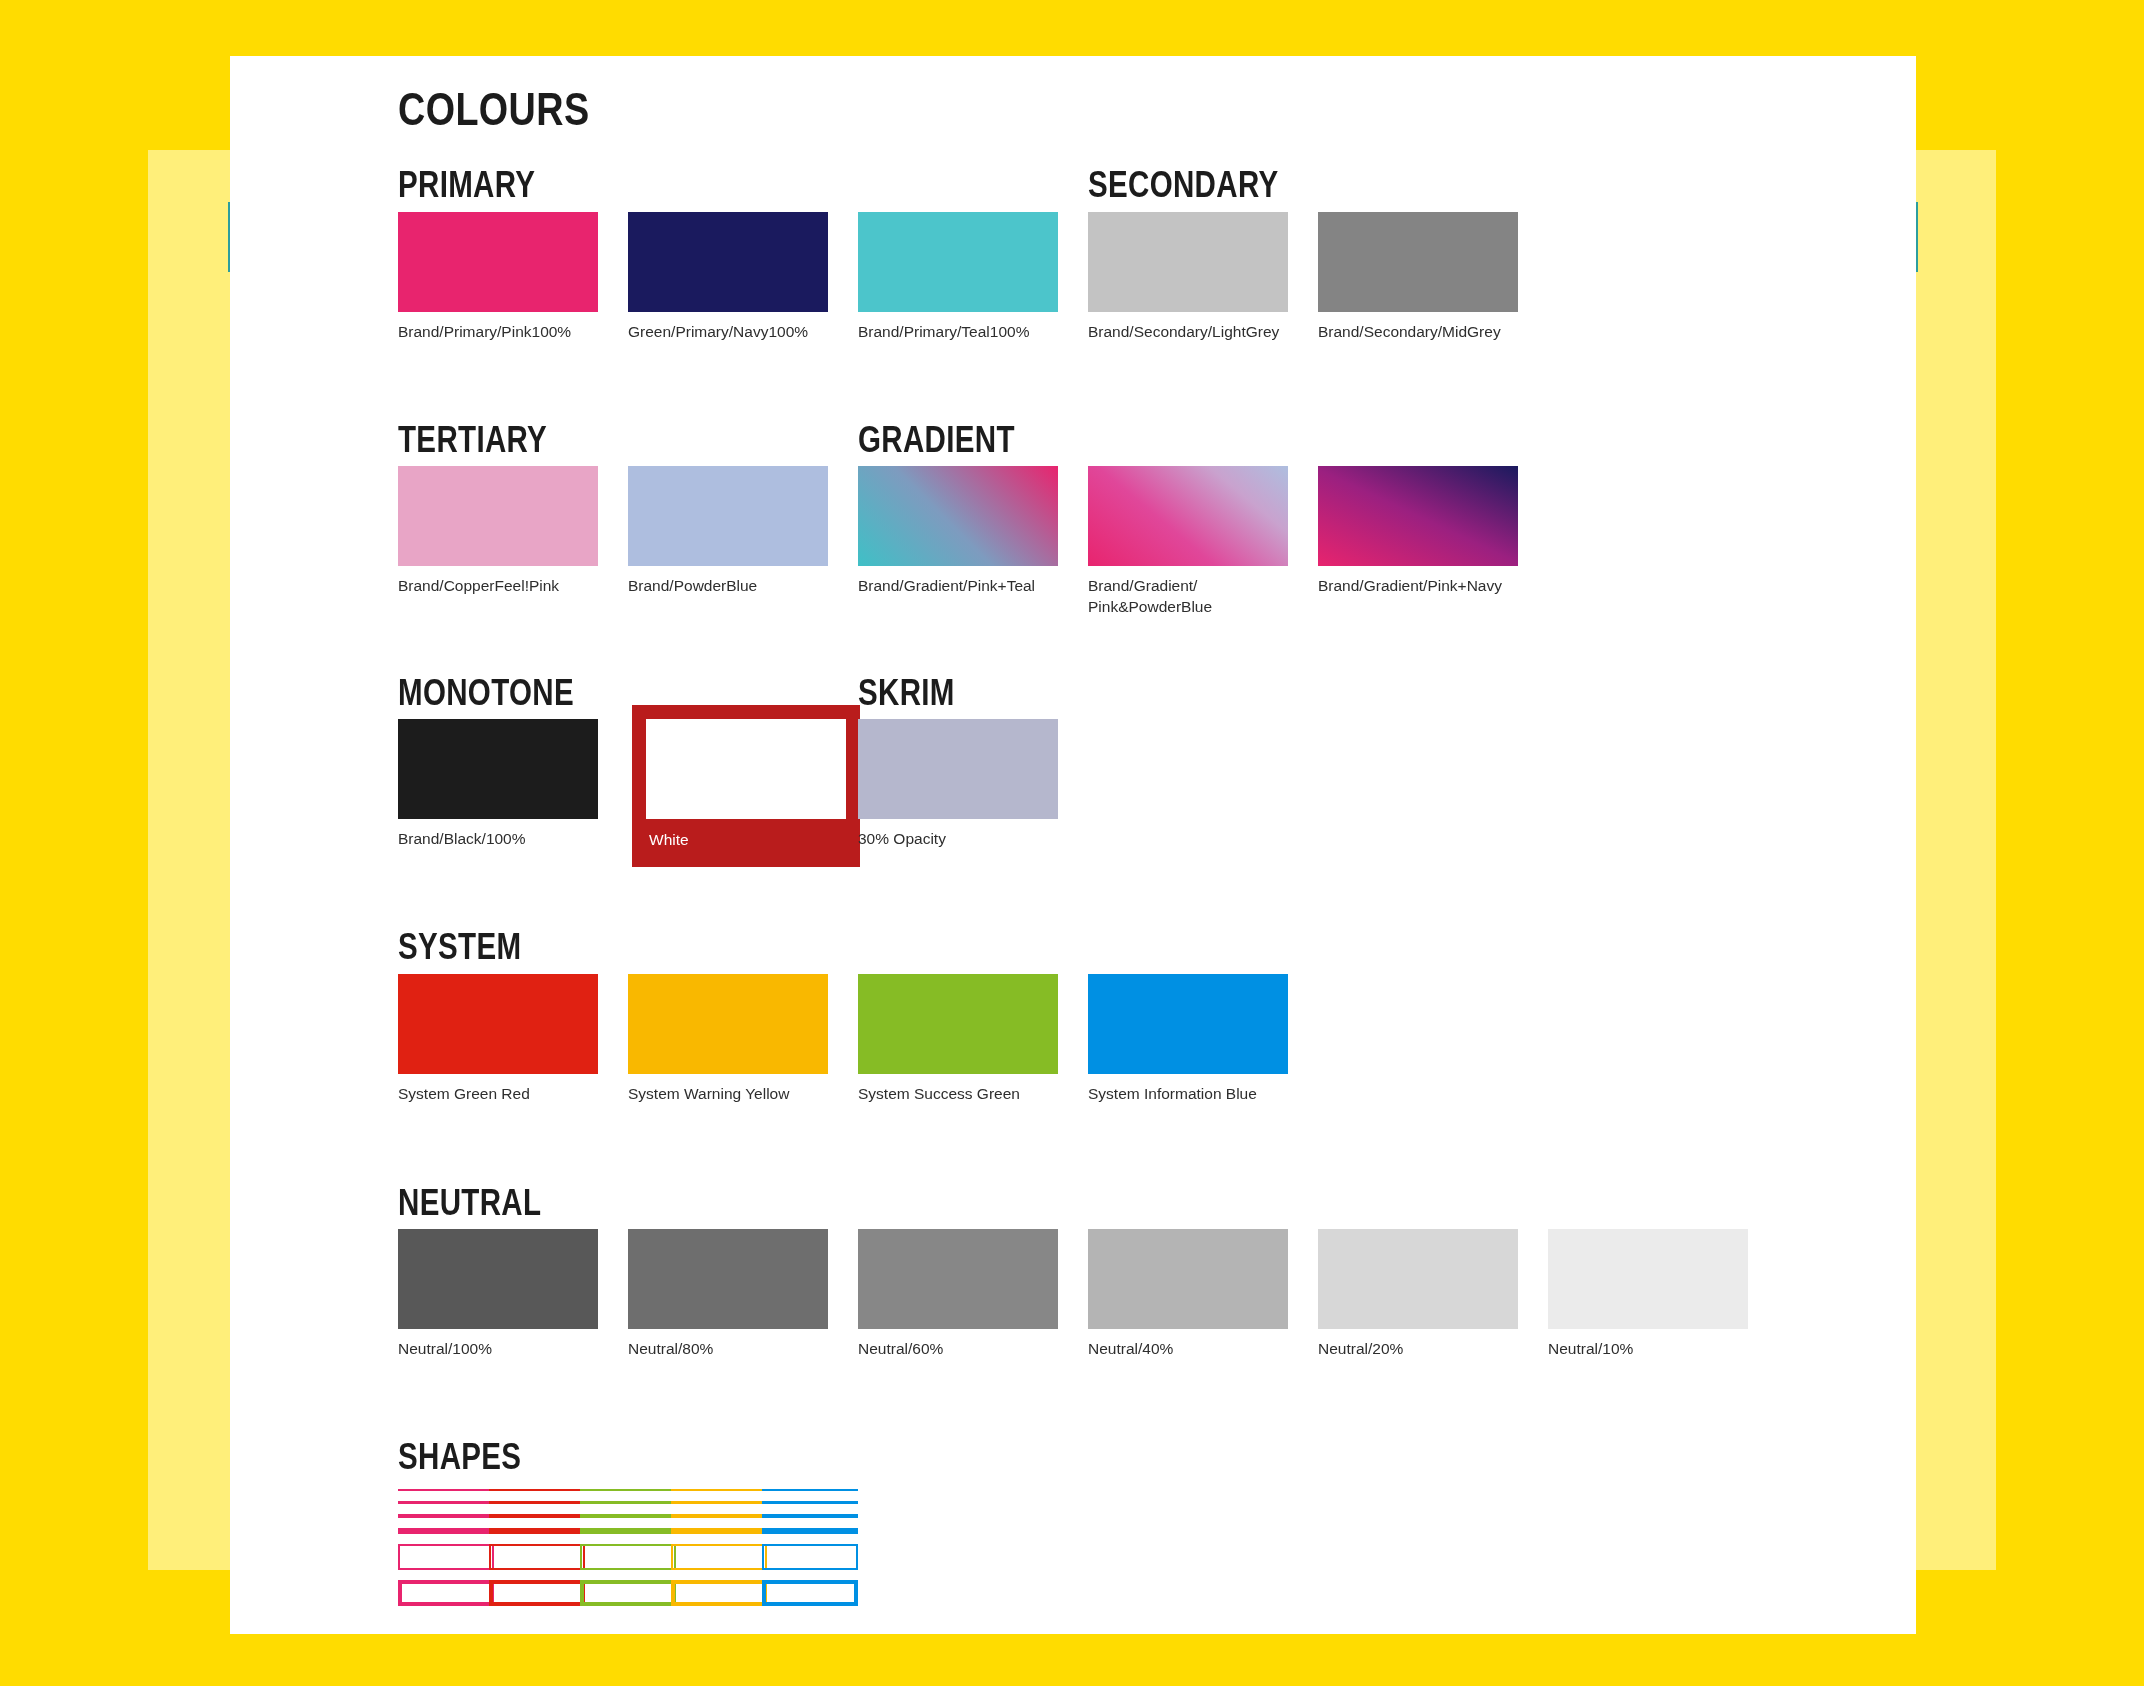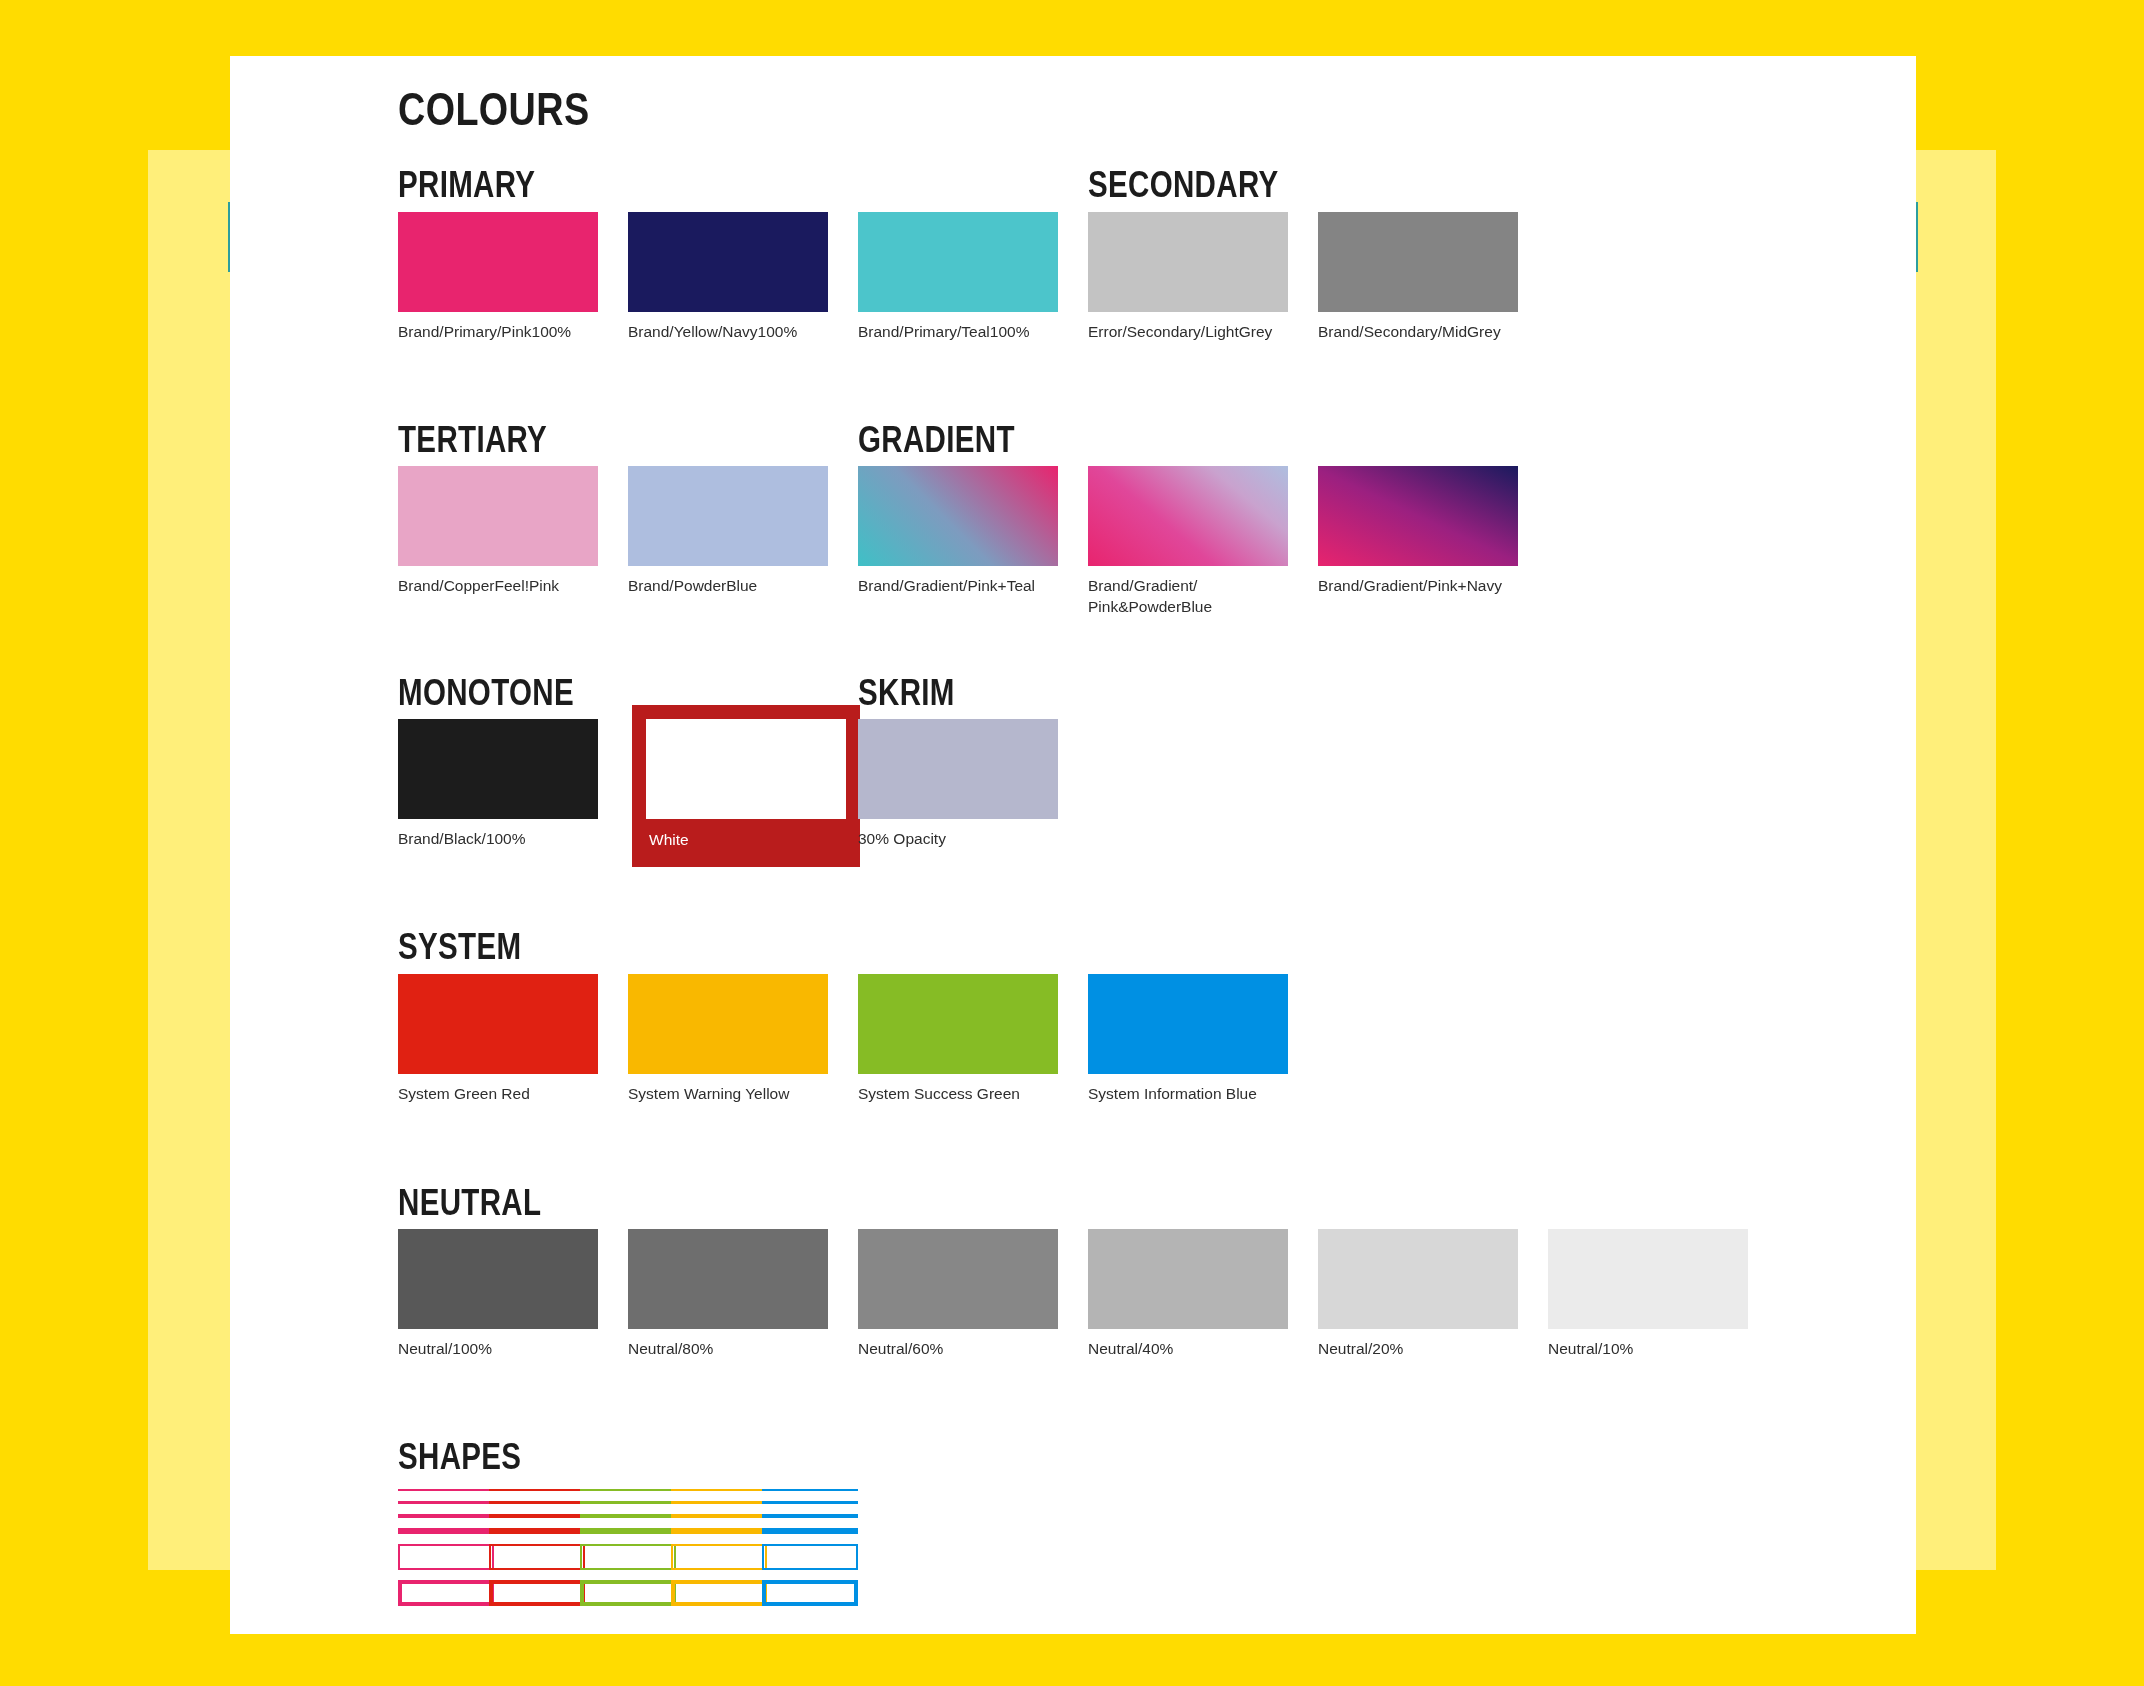--- a/index.html
+++ b/index.html
@@ -140,30 +140,30 @@
     <div class="inner">
 
       <h1 class="title" style="left:0; top:18px;" id="main-title">COLOURS</h1>
 
       <h2 class="section-head" style="left:0; top:100px;">PRIMARY</h2>
 
       <div id="primary-row">
           <div class="swatch" style="left: 0px; top: 148px; background: rgb(232, 36, 110);"></div>
           <div class="swatch-label" style="left: 0px; top: 258px; width: 215px;">Brand/Primary/Pink100%</div>
           <div class="swatch" style="left: 230px; top: 148px; background: rgb(26, 26, 94);"></div>
-          <div class="swatch-label" style="left: 230px; top: 258px; width: 215px;">Brand/Yellow/Navy100%</div>
+          <div class="swatch-label" style="left: 230px; top: 258px; width: 215px;">Green/Primary/Navy100%</div>
           <div class="swatch" style="left: 460px; top: 148px; background: rgb(76, 197, 203);"></div>
           <div class="swatch-label" style="left: 460px; top: 258px; width: 215px;">Brand/Primary/Teal100%</div>
         </div>
 
       <h2 class="section-head" style="left:690px; top:100px;">SECONDARY</h2>
 
       <div id="secondary-row">
           <div class="swatch" style="left: 690px; top: 148px; background: rgb(195, 195, 195);"></div>
-          <div class="swatch-label" style="left: 690px; top: 258px; width: 215px;">Error/Secondary/LightGrey</div>
+          <div class="swatch-label" style="left: 690px; top: 258px; width: 215px;">Brand/Secondary/LightGrey</div>
           <div class="swatch" style="left: 920px; top: 148px; background: rgb(132, 132, 132);"></div>
           <div class="swatch-label" style="left: 920px; top: 258px; width: 215px;">Brand/Secondary/MidGrey</div>
         </div>
 
       <h2 class="section-head" style="left:0; top:355px;">TERTIARY</h2>
 
       <div id="tertiary-row">
           <div class="swatch" style="left: 0px; top: 402px; background: rgb(232, 165, 198);"></div>
           <div class="swatch-label" style="left: 0px; top: 512px; width: 215px;">Brand/CopperFeel!Pink</div>
           <div class="swatch" style="left: 230px; top: 402px; background: rgb(174, 190, 223);"></div>

